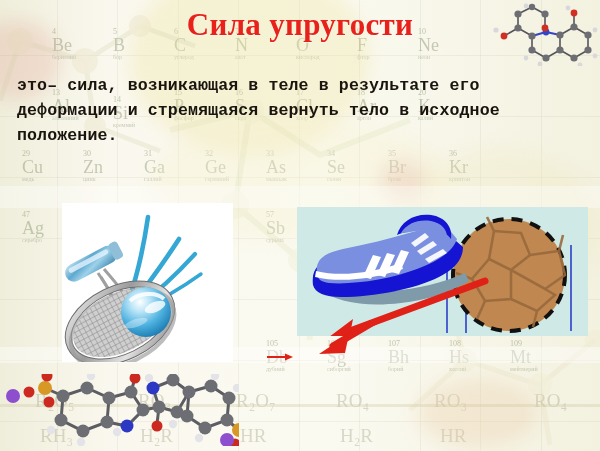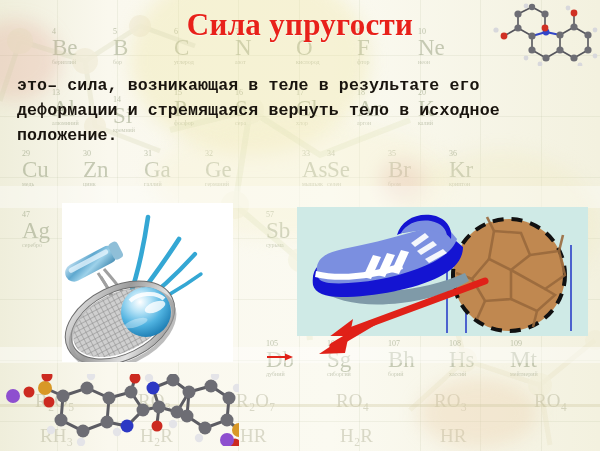--- a/index.html
+++ b/index.html
@@ -31,21 +31,21 @@
     opacity:.55;
   }
   .pt-cell{
     position:absolute;
     font-family:"Liberation Serif", serif;
     color:rgba(120,132,96,.40);
     line-height:1;
     user-select:none;
     pointer-events:none;
   }
-  .pt-cell .sym{font-size:23px;display:block;}
+  .pt-cell .sym{font-size:18px;display:block;}
   .pt-cell .num{font-size:8px;display:block;color:rgba(120,132,96,.45);}
   .pt-cell .nm{font-size:6px;display:block;color:rgba(120,132,96,.38);}
   .pt-form{
     position:absolute;
     font-family:"Liberation Serif", serif;
     font-size:19px;
     color:rgba(150,150,115,.33);
     user-select:none;pointer-events:none;
   }
 
@@ -204,21 +204,21 @@
       <div class="pt-cell" style="left: 144px; top: 150px;">
         <span class="num">31</span>
         <span class="sym">Ga</span>
         <span class="nm">галлий</span>
       </div>
       <div class="pt-cell" style="left: 205px; top: 150px;">
         <span class="num">32</span>
         <span class="sym">Ge</span>
         <span class="nm">германий</span>
       </div>
-      <div class="pt-cell" style="left: 266px; top: 150px; margin-left: 36px;">
+      <div class="pt-cell" style="left: 266px; top: 150px;">
         <span class="num">33</span>
         <span class="sym">As</span>
         <span class="nm">мышьяк</span>
       </div>
       <div class="pt-cell" style="left: 327px; top: 150px;">
         <span class="num">34</span>
         <span class="sym">Se</span>
         <span class="nm">селен</span>
       </div>
       <div class="pt-cell" style="left: 388px; top: 150px;">

